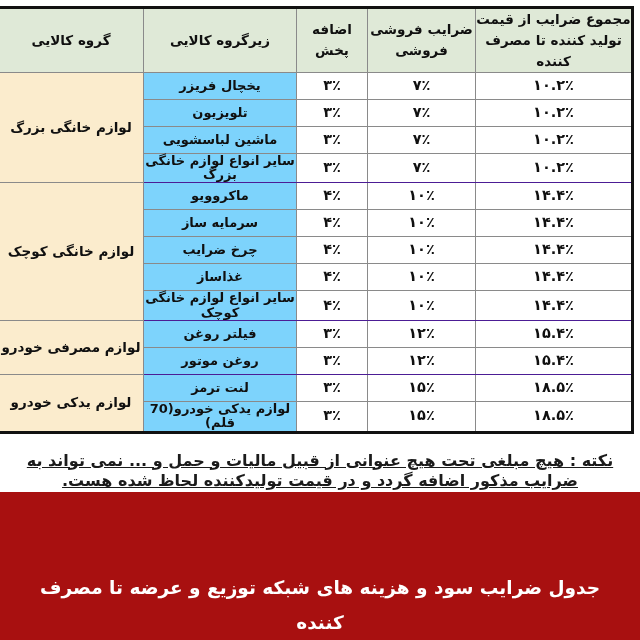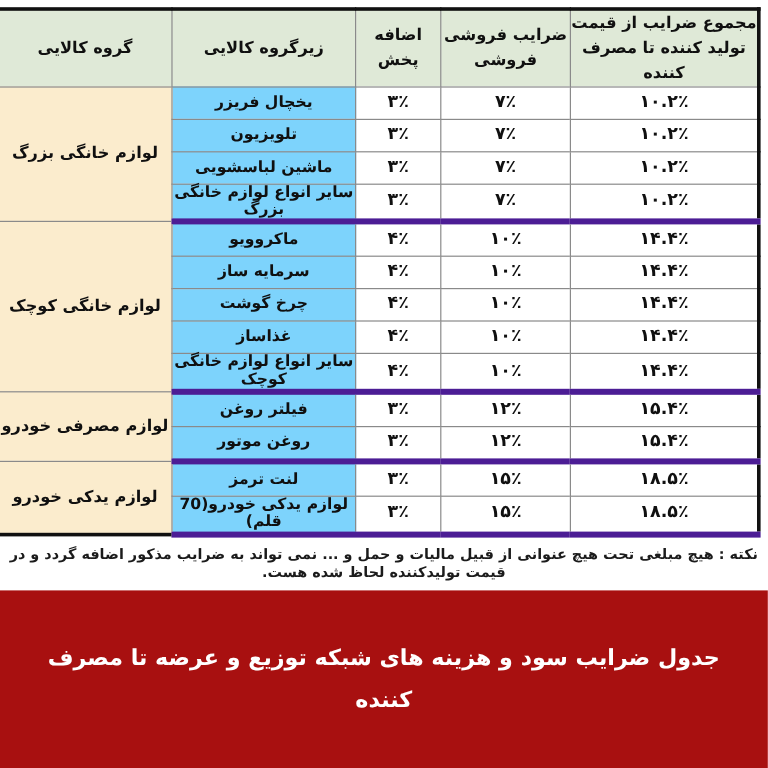--- a/index.html
+++ b/index.html
@@ -76,48 +76,49 @@
     font-size: 13px;
   }
   td.groupcell {
     background: #fbeccd;
     font-size: 13.5px;
     border-right: 1px solid #8a8a8a;
   }
 
   
   tr.group-end > td {
-    border-bottom: 5px solid #4c1d95;
+    border-bottom: 1px solid #4c1d95;
     text-align: center;
   }
 
   
   #footnote {
     width: 628px;
-    margin: 7px auto 0 auto;
-    text-align: center;
-    font-size: 12px;
+    margin: 17px auto 0 auto;
+    text-align: center;
+    font-size: 16px;
     font-weight: bold;
     color: #1b1b1b;
     line-height: 1.3;
     letter-spacing: -0.1px;
+    text-decoration: underline;
   }
 
   
   #banner {
     position: absolute;
     left: 0;
     right: 0;
     bottom: 0;
     top: 492px;
     background: #a81010;
     display: flex;
     flex-direction: column;
     align-items: center;
-    justify-content: center;
+    justify-content: flex-end;
     text-align: center;
   }
   #banner .line {
     color: #ffffff;
     font-weight: bold;
     font-size: 18.5px;
     line-height: 1.9;
     letter-spacing: -0.2px;
     padding: 0 26px;
   }
@@ -174,21 +175,21 @@
           <tr>
             <td class="num">۱۴.۴٪</td>
             <td class="num">۱۰٪</td>
             <td class="num">۴٪</td>
             <td class="subgroup">سرمایه ساز</td>
           </tr>
           <tr>
             <td class="num">۱۴.۴٪</td>
             <td class="num">۱۰٪</td>
             <td class="num">۴٪</td>
-            <td class="subgroup">چرخ گوشت</td>
+            <td class="subgroup">چرخ ضرایب</td>
           </tr>
           <tr>
             <td class="num">۱۴.۴٪</td>
             <td class="num">۱۰٪</td>
             <td class="num">۴٪</td>
             <td class="subgroup">غذاساز</td>
           </tr>
           <tr class="group-end">
             <td class="num">۱۴.۴٪</td>
             <td class="num">۱۰٪</td>

